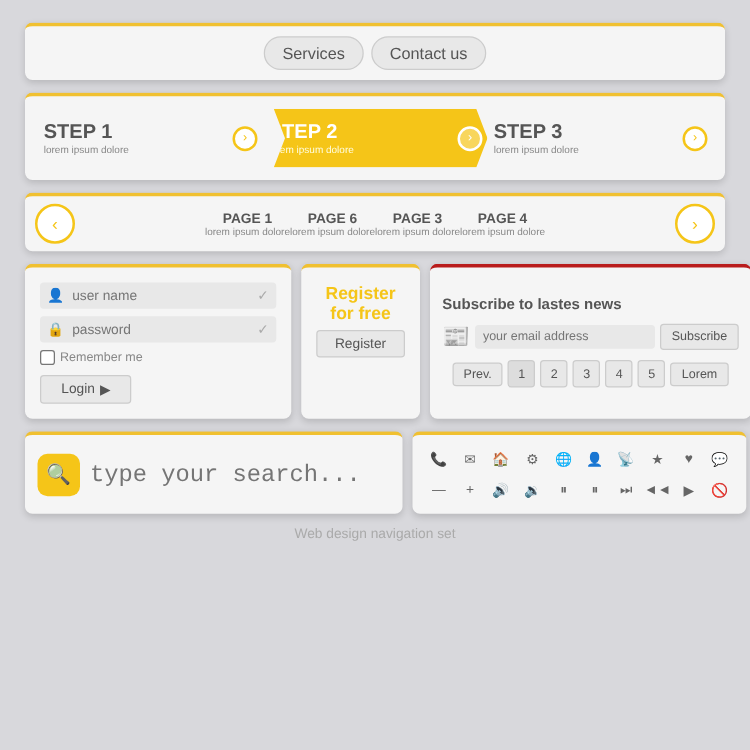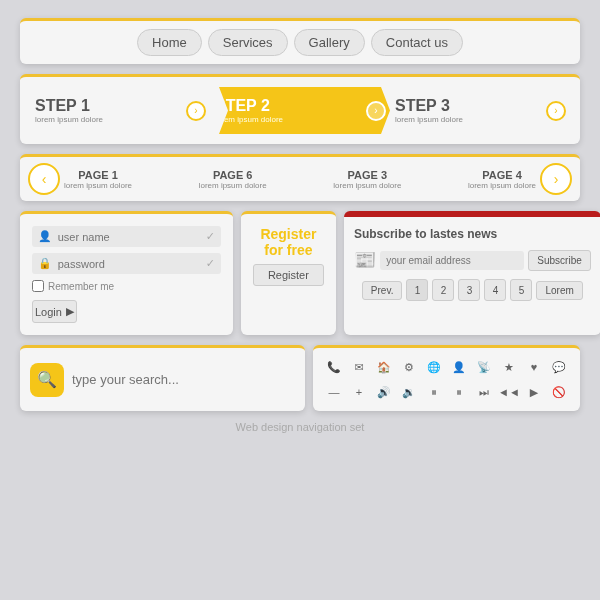--- a/index.html
+++ b/index.html
@@ -94,21 +94,21 @@
       align-items: center;
       justify-content: center;
       color: #f5c518;
       font-size: 14px;
       cursor: pointer;
       flex-shrink: 0;
     }
     .page-items {
       display: flex;
       flex: 1;
-      justify-content: space-between;
+      justify-content: center;
     }
     .page-item {
       display: flex;
       flex-direction: column;
       align-items: center;
       font-size: 11px;
     }
     .page-label {
       font-weight: bold;
       color: #555;
@@ -160,26 +160,26 @@
       align-items: center;
       gap: 4px;
       margin-bottom: 8px;
     }
     .remember-row input { width: 12px; height: 12px; }
     .remember-row label { font-size: 10px; color: #888; }
     .login-btn {
       background: #e8e8e8;
       border: 1px solid #ccc;
       border-radius: 3px;
-      padding: 4px 2px;
-      font-size: 11px;
-      cursor: pointer;
-      color: #555;
-      display: flex;
-      align-items: center;
+      padding: 4px 16px;
+      font-size: 11px;
+      cursor: pointer;
+      color: #555;
+      display: flex;
+      align-items: flex-start;
       gap: 4px;
     }
 
     
     .register-box {
       background: #f5f5f5;
       border-radius: 6px;
       box-shadow: 0 2px 6px rgba(0,0,0,0.15);
       padding: 12px 12px;
       flex: 1.2;
@@ -208,25 +208,25 @@
       color: #555;
       display: block;
       margin: 0 auto;
     }
 
     
     .subscribe-box {
       background: #f5f5f5;
       border-radius: 6px;
       box-shadow: 0 2px 6px rgba(0,0,0,0.15);
-      padding: 10px 10px;
+      padding: 22px 10px;
       flex: 1.4;
       display: flex;
       flex-direction: column;
-      border-top: 6px solid #b91c1c;
+      border-top: 3px solid #b91c1c;
     }
     .subscribe-title {
       font-size: 12px;
       font-weight: bold;
       color: #555;
       margin-bottom: 8px;
     }
     .subscribe-row {
       display: flex;
       gap: 4px;
@@ -318,24 +318,25 @@
       display: flex;
       align-items: center;
       justify-content: center;
       color: white;
       font-size: 16px;
       flex-shrink: 0;
     }
     .search-input {
       border: none;
       background: transparent;
-      font-size: 13px;
+      font-size: 19px;
       color: #bbb;
       outline: none;
       flex: 1;
+      font-family: Liberation Mono, monospace;
     }
 
     
     .icons-box {
       background: #f5f5f5;
       border-radius: 6px;
       box-shadow: 0 2px 6px rgba(0,0,0,0.15);
       padding: 8px 10px;
       flex: 1;
       border-top: 3px solid #f0c030;
@@ -415,23 +416,21 @@
     .step-block.step-active .step-circle {
       border-color: #fff;
       color: #fff;
       background: rgba(255,255,255,0.3);
     }
   </style>
 </head>
 <body>
 
 <div class="nav-bar">
-  <button class="nav-item-btn">Home</button>
   <button class="nav-item-btn">Services</button>
-  <button class="nav-item-btn">Gallery</button>
   <button class="nav-item-btn">Contact us</button>
 </div>
 
 <div class="steps-bar">
   <div class="steps-container">
     <div class="step-block">
       <div class="step-num">STEP 1</div>
       <div class="step-sub">lorem ipsum dolore</div>
       <div class="step-circle">›</div>
     </div>

